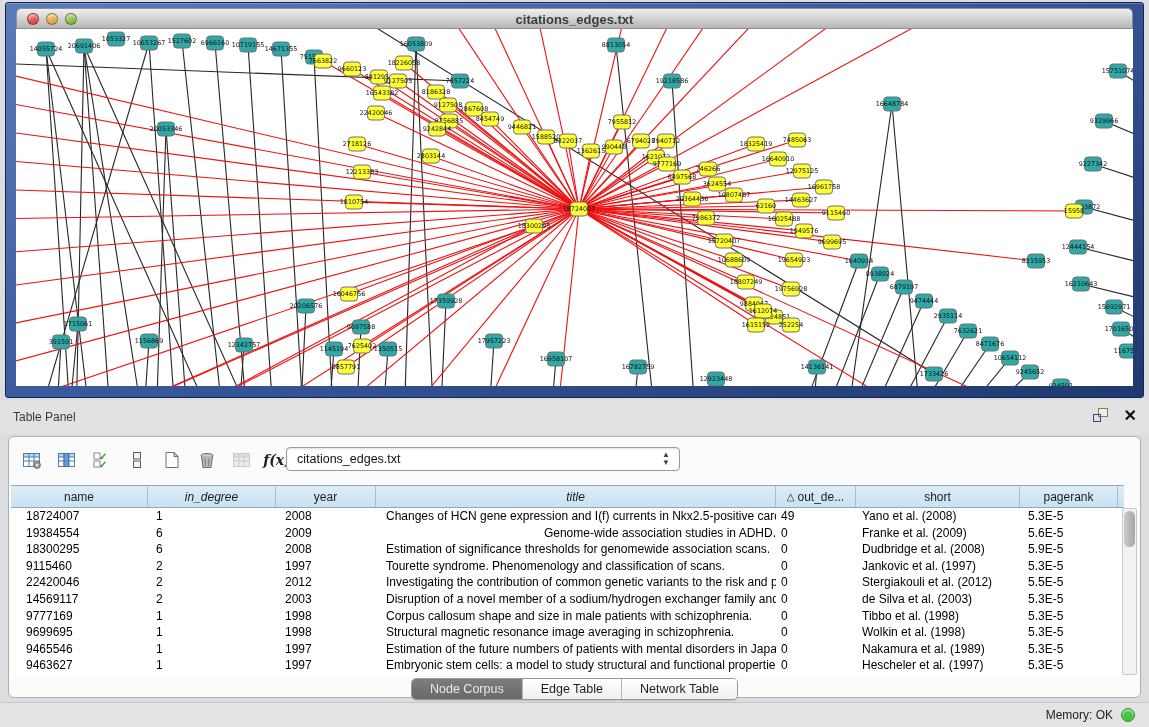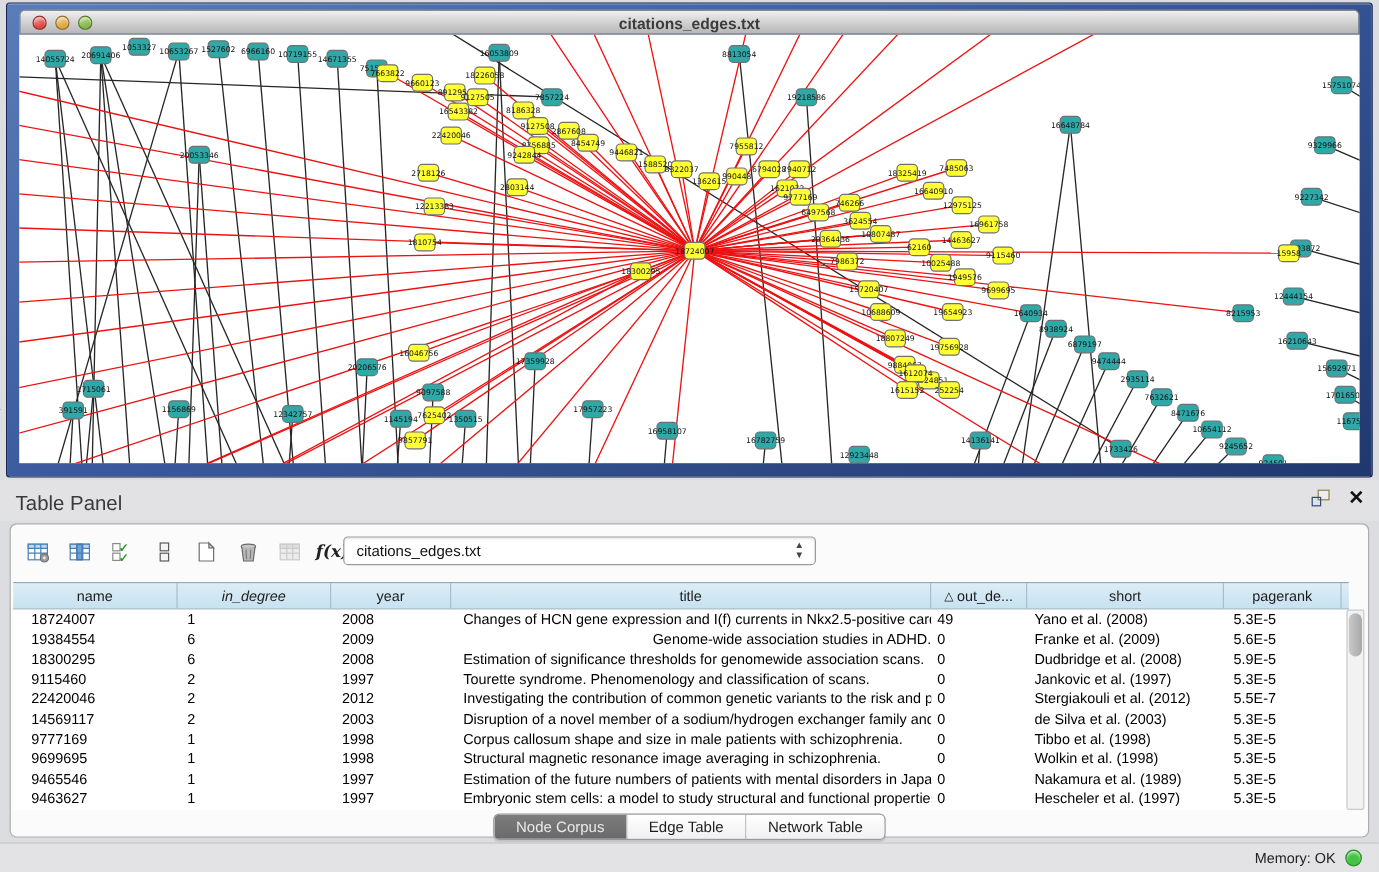--- a/index.html
+++ b/index.html
@@ -19,21 +19,21 @@
   .light { width:12px; height:12px; border-radius:50%; border:1px solid rgba(0,0,0,.35);
     box-shadow:inset 0 2px 2px rgba(255,255,255,.55); }
   .net-canvas { position:absolute; left:10px; right:10px; top:26px; bottom:11px;
     background:#ffffff; overflow:hidden; }
   .net-canvas svg { display:block; }
   .edge-marker { position:absolute; left:-4px; top:335px; color:#222; font-size:9px; }
 
   
   .splitter-handle { position:absolute; left:567px; top:397px; color:#8a8a8a; font-size:9px; }
   .panel-header { position:absolute; left:0; top:400px; width:1149px; height:34px; background:#e2e2e4; }
-  .panel-title { position:absolute; left:13px; top:10px; font-size:17px; color:#3a3a3a; }
+  .panel-title { position:absolute; left:13px; top:10px; font-size:12px; color:#3a3a3a; }
   .panel-header-icons { position:absolute; right:12px; top:8px; display:flex; gap:14px; align-items:center; }
   .float-icon { width:17px; height:16px; position:relative; }
   .float-icon .sq1 { position:absolute; left:5px; top:0; width:10px; height:9px; border:1px solid #8f7f45; background:rgba(255,255,255,.4); }
   .float-icon .sq2 { position:absolute; left:0; top:6px; width:8px; height:8px; border:1px solid #2e4a7c; }
   .close-x { font-size:16px; font-weight:bold; color:#111; line-height:16px; }
 
   
   .panel-body { position:absolute; left:8px; top:436px; width:1133px; height:262px;
     background:#fbfbfb; border:1px solid #aeaeae; border-radius:6px; }
   .toolbar { position:absolute; left:10px; top:7px; height:32px; display:flex; align-items:center; gap:9px; }
@@ -562,21 +562,21 @@
   <div class="tbl-head" id="tbl-head">
       <div class="th" style="width: 137px;">
         <span>name</span>
       </div>
       <div class="th" style="width: 128px; font-style: italic;">
         <span>in_degree</span>
       </div>
       <div class="th" style="width: 100px; text-align: right;">
         <span>year</span>
       </div>
-      <div class="th" style="width: 400px;">
+      <div class="th" style="width: 400px; font-style: italic;">
         <span>title</span>
       </div>
       <div class="th" style="width: 80px;">
         <span class="sort-glyph">△</span>
         <span>out_de...</span>
       </div>
       <div class="th" style="width: 164px;">
         <span>short</span>
       </div>
       <div class="th" style="width: 98px;">
@@ -620,21 +620,21 @@
         <div class="td" style="width: 164px; padding-left: 6px;">Jankovic et al. (1997)</div>
         <div class="td" style="width: 98px; padding-left: 8px;">5.3E-5</div>
       </div>
       <div class="tr">
         <div class="td" style="width: 137px; padding-left: 15px;">22420046</div>
         <div class="td" style="width: 128px; padding-left: 8px;">2</div>
         <div class="td" style="width: 100px; padding-left: 9px;">2012</div>
         <div class="td" style="width: 400px; padding-left: 10px;">Investigating the contribution of common genetic variants to the risk and pathogen...</div>
         <div class="td" style="width: 80px; padding-left: 5px;">0</div>
         <div class="td" style="width: 164px; padding-left: 6px;">Stergiakouli et al. (2012)</div>
-        <div class="td" style="width: 98px; padding-left: 8px;">5.5E-7</div>
+        <div class="td" style="width: 98px; padding-left: 8px;">5.5E-5</div>
       </div>
       <div class="tr">
         <div class="td" style="width: 137px; padding-left: 15px;">14569117</div>
         <div class="td" style="width: 128px; padding-left: 8px;">2</div>
         <div class="td" style="width: 100px; padding-left: 9px;">2003</div>
         <div class="td" style="width: 400px; padding-left: 10px;">Disruption of a novel member of a sodium/hydrogen exchanger family and DOCK...</div>
         <div class="td" style="width: 80px; padding-left: 5px;">0</div>
         <div class="td" style="width: 164px; padding-left: 6px;">de Silva et al. (2003)</div>
         <div class="td" style="width: 98px; padding-left: 8px;">5.3E-5</div>
       </div>

